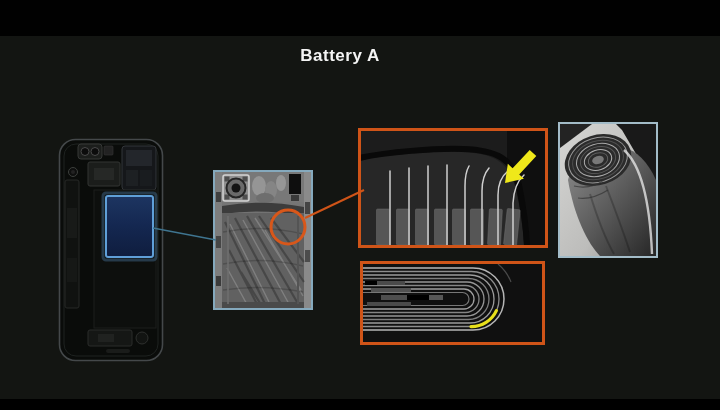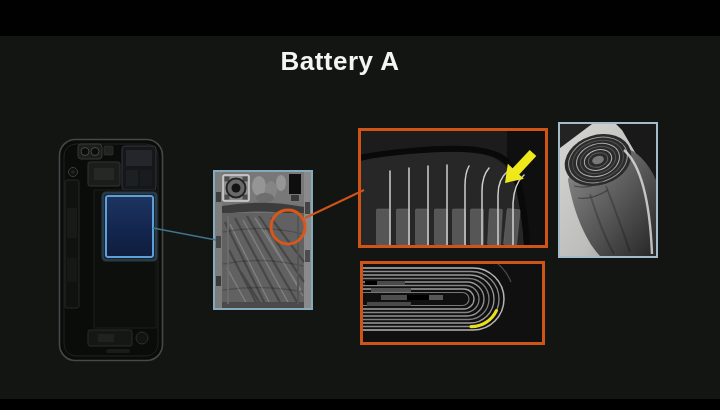--- a/index.html
+++ b/index.html
@@ -2,21 +2,21 @@
 <html><head>
 <meta charset="utf-8">
 <style>
   html,body{margin:0;padding:0;background:#000;}
   .stage{position:relative;width:720px;height:410px;background:#131512;overflow:hidden;
          font-family:"Liberation Sans",sans-serif;}
   .letterbox{position:absolute;left:0;width:720px;background:#010101;}
   .letterbox.top{top:0;height:36px;}
   .letterbox.bottom{top:399px;height:11px;background:#000;}
   .title{position:absolute;top:46px;left:180px;width:320px;text-align:center;
-         color:#f4f4f4;font-size:26px;font-weight:bold;letter-spacing:.5px;}
+         color:#f4f4f4;font-size:17px;font-weight:bold;letter-spacing:.5px;}
   .fig{position:absolute;}
   .fig svg{display:block;}
   .phone{left:58px;top:138px;width:106px;height:224px;}
   .midimg{left:213px;top:170px;width:100px;height:140px;border:2px solid #85a9bd;
           box-sizing:border-box;background:#6f6f6f;}
   .obox{position:absolute;border:3px solid #cf5418;box-sizing:border-box;background:#161616;}
   .obox.topbox{left:358px;top:128px;width:190px;height:120px;}
   .obox.botbox{left:360px;top:261px;width:185px;height:84px;background:#101010;}
   .photo{left:558px;top:122px;width:100px;height:136px;border:2px solid #a3bcc8;
          box-sizing:border-box;background:#c6c6c4;}

